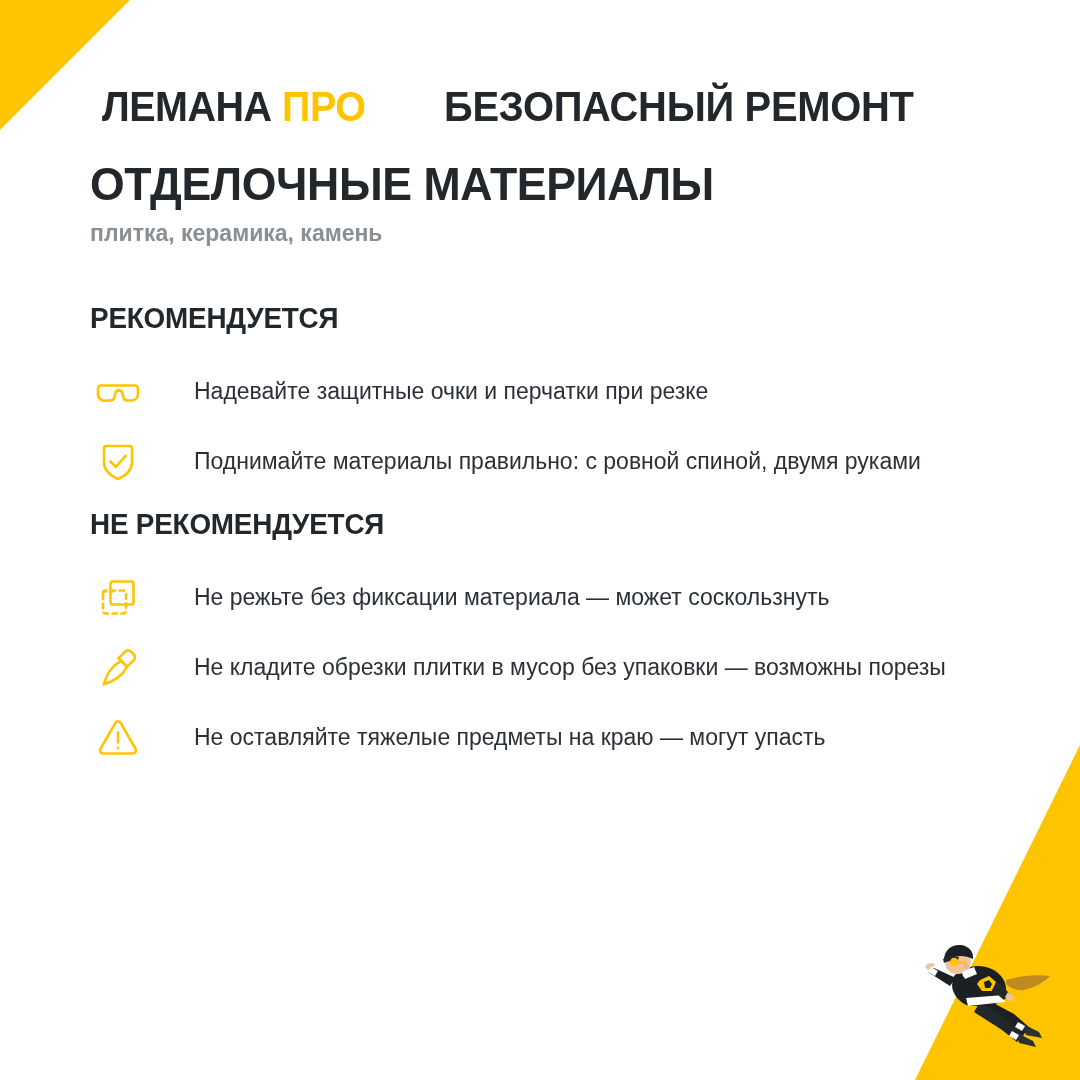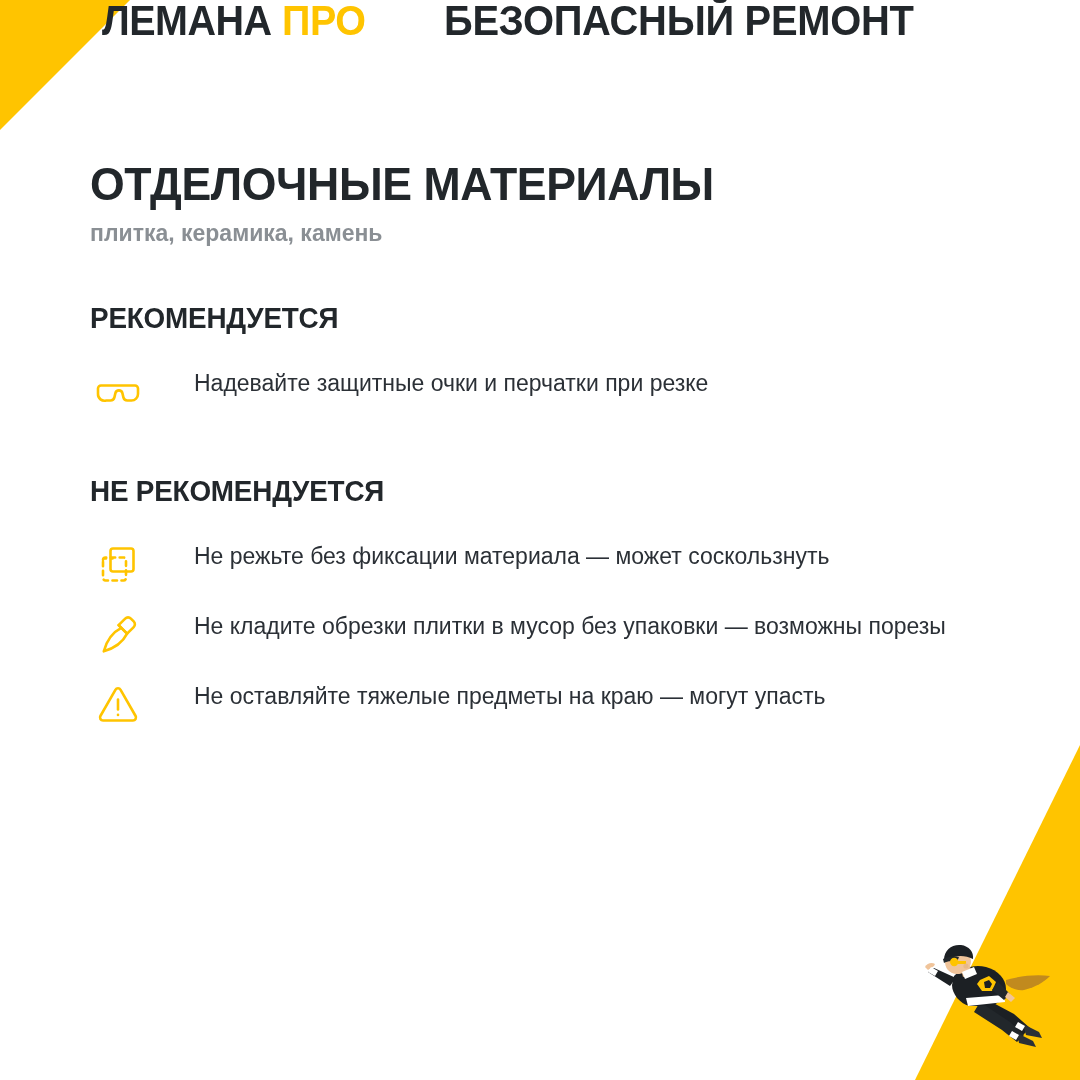--- a/index.html
+++ b/index.html
@@ -34,21 +34,21 @@
     clip-path: polygon(100% 0, 100% 100%, 0 100%);
     z-index: 1;
   }
 
   
   .header {
     position: absolute;
     left: 0; top: 0;
     width: 1080px; height: 128px;
     display: flex;
-    align-items: flex-start;
+    align-items: flex-end;
     z-index: 3;
   }
   .brand-logo {
     margin-left: 102px;
     font-size: 42px;
     font-weight: 700;
     letter-spacing: -0.5px;
     line-height: 1;
     white-space: nowrap;
     display: flex;
@@ -99,40 +99,40 @@
     font-weight: 700;
     color: #8A8F94;
     line-height: 1.2;
     margin: 0;
   }
 
   .section {
     margin-top: 56px;
   }
   .section.second {
-    margin-top: 62px;
+    margin-top: 25px;
   }
   .section-heading {
     font-size: 29px;
     font-weight: 700;
     color: #22272B;
     letter-spacing: -0.2px;
     line-height: 1;
     margin: 0 0 34px 0;
     transform: scaleX(0.96);
     transform-origin: left center;
   }
 
   .item-list {
     display: flex;
     flex-direction: column;
   }
   .list-item {
     display: flex;
-    align-items: flex-start;
+    align-items: center;
     margin-bottom: 22px;
   }
   .list-item:last-child { margin-bottom: 0; }
 
   .item-icon {
     flex: 0 0 auto;
     width: 56px;
     height: 46px;
     display: flex;
     align-items: center;
@@ -190,20 +190,29 @@
       <div class="list-item">
         <span class="item-icon">
           <svg viewBox="0 0 46 46" fill="none" stroke="#FFC400" stroke-width="2.6" stroke-linecap="round" stroke-linejoin="round">
             <path d="M6 16.5 h34 a3 3 0 0 1 3 3 v5.5 a6.5 6.5 0 0 1 -6.5 6.5 h-4.2 a4 4 0 0 1 -3.9 -3.1 l-1 -4.3 a3.6 3.6 0 0 0 -7 0 l-1 4.3 a4 4 0 0 1 -3.9 3.1 h-4.2 A6.5 6.5 0 0 1 3 25 v-5.5 a3 3 0 0 1 3 -3 z"></path>
           </svg>
         </span>
         <span class="item-text">Надевайте защитные очки и перчатки при резке</span>
       </div>
 
 
+      <div class="list-item">
+        <span class="item-icon">
+          <svg viewBox="0 0 46 46" fill="none" stroke="#FFC400" stroke-width="2.6" stroke-linecap="round" stroke-linejoin="round">
+            <path d="M9 9.5 a2.5 2.5 0 0 1 2.5 -2.5 h23 a2.5 2.5 0 0 1 2.5 2.5 v13.8 c0 7.6 -5.5 13 -14 16.7 c-8.5 -3.7 -14 -9.1 -14 -16.7 z"></path>
+            <path d="M15.5 22.5 l5.2 5.4 l10 -11"></path>
+          </svg>
+        </span>
+        <span class="item-text">Поднимайте материалы правильно: с ровной спиной, двумя руками</span>
+      </div>
 
 
     </div>
   </div>
 
   <div class="section second">
     <h2 class="section-heading">НЕ РЕКОМЕНДУЕТСЯ</h2>
     <div class="item-list">
 
       <div class="list-item">

